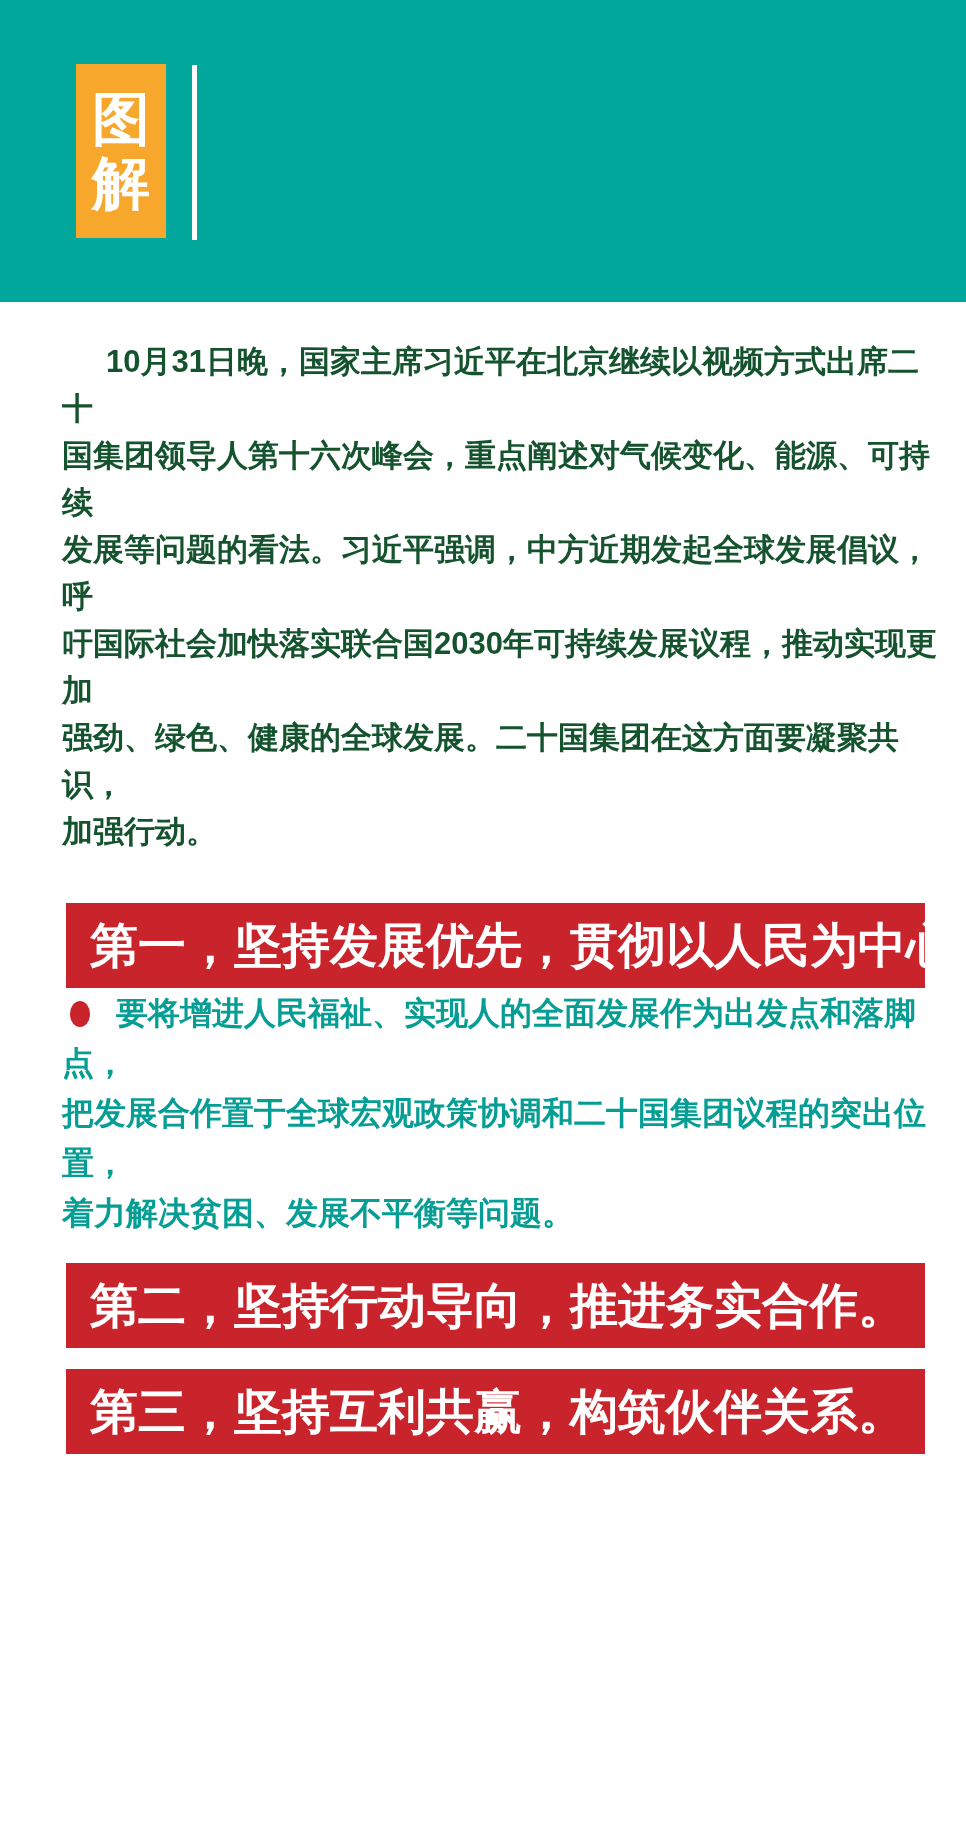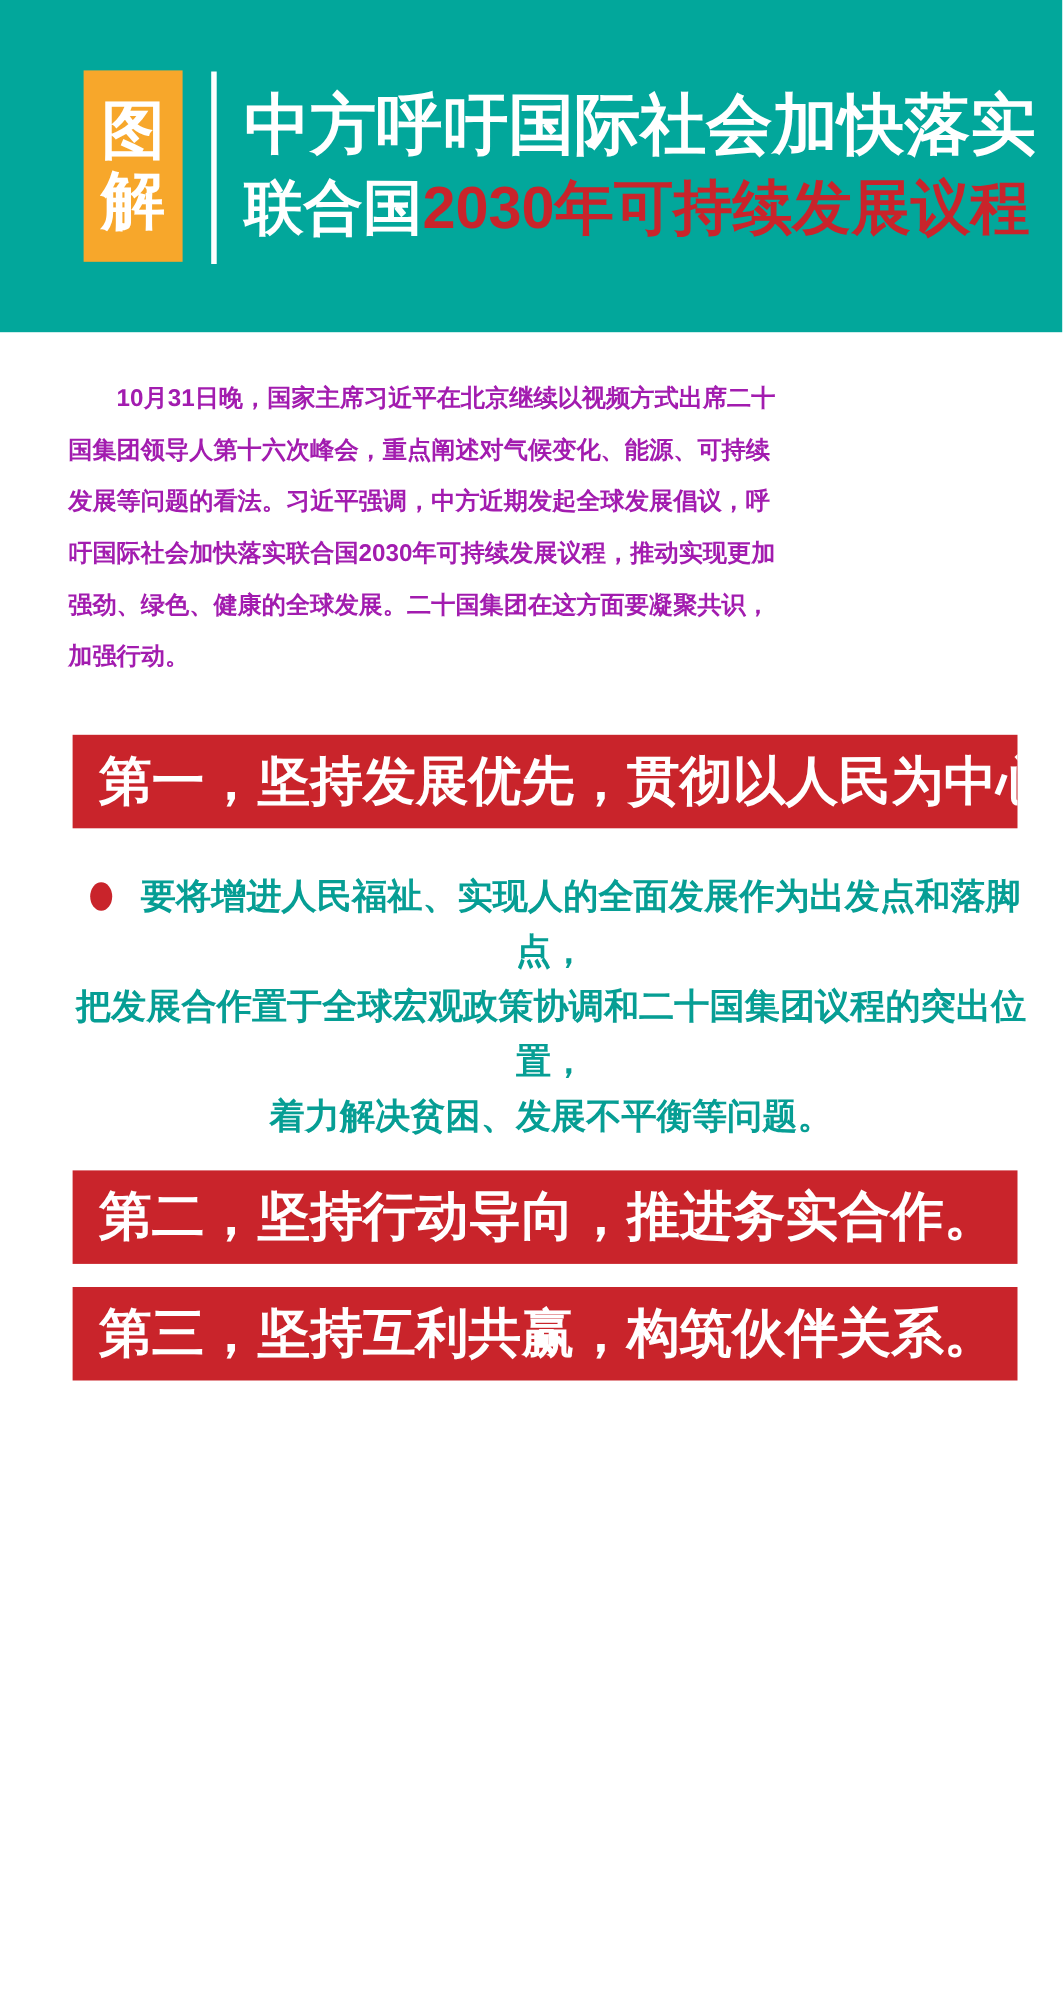--- a/index.html
+++ b/index.html
@@ -21,58 +21,52 @@
   }
   .divider{position:absolute;left:192px;top:65px;width:5px;height:175px;background:#ffffff;}
   .titles{position:absolute;left:222px;top:80px;width:730px;}
   .title-line1{color:#ffffff;font-size:60px;line-height:68px;letter-spacing:0px;white-space:nowrap;}
   .title-line2{font-size:54px;line-height:62px;margin-top:10px;white-space:nowrap;}
   .title-line2 .w{color:#ffffff;}
   .title-line2 .r{color:#C9242B;}
   
   .main{padding:36px 26px 0 62px;}
   .intro{
-    margin:0;color:#a21caf;font-size:22px;line-height:47px;
+    margin:0;color:#14532d;font-size:31px;line-height:47px;
     text-indent:44px;white-space:pre-line;
   }
   .banner{
     box-sizing:border-box;width:859px;height:85px;margin-left:4px;
     background:#C9242B;color:#ffffff;font-size:48px;line-height:85px;
     padding-left:24px;white-space:nowrap;overflow:hidden;
   }
   .banner.b1{margin-top:48px;}
   .banner.b2{margin-top:25px;}
   .banner.b3{margin-top:21px;}
   .bullet-para{
     margin:0;color:#069E94;font-size:32px;line-height:50px;white-space:pre-line;
   }
-  .bullet-para.p1{margin-top:36px;text-align:center;}
+  .bullet-para.p1{}
   .bullet-para.p2{margin-top:40px;}
   .bullet-dot{
     display:inline-block;width:20px;height:26px;background:#C9242B;
     border-radius:50%;margin:0 26px 0 8px;vertical-align:-3px;
   }
 </style>
 </head>
 <body>
 
 <div class="page">
 
   <div class="header">
     <div class="badge">
       <span>图</span>
       <span>解</span>
     </div>
     <div class="divider"></div>
-    <div class="titles">
-      <div class="title-line1">中方呼吁国际社会加快落实</div>
-      <div class="title-line2">
-        <span class="w">联合国</span><span class="r">2030年可持续发展议程</span>
-      </div>
-    </div>
   </div>
 
   <div class="main">
     <p class="intro">10月31日晚，国家主席习近平在北京继续以视频方式出席二十
 国集团领导人第十六次峰会，重点阐述对气候变化、能源、可持续
 发展等问题的看法。习近平强调，中方近期发起全球发展倡议，呼
 吁国际社会加快落实联合国2030年可持续发展议程，推动实现更加
 强劲、绿色、健康的全球发展。二十国集团在这方面要凝聚共识，
 加强行动。</p>
 

